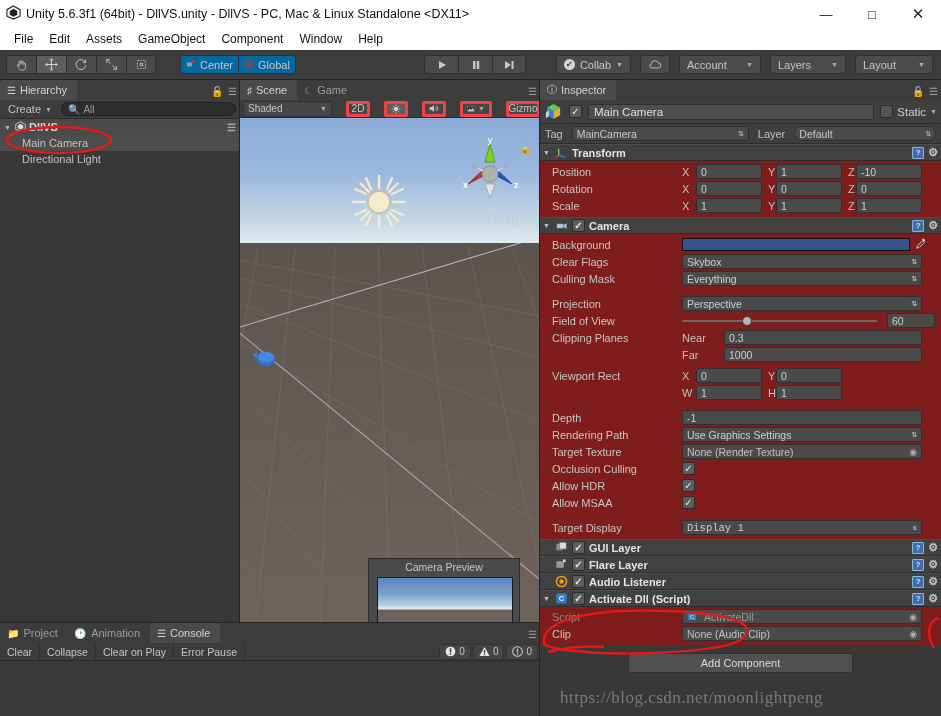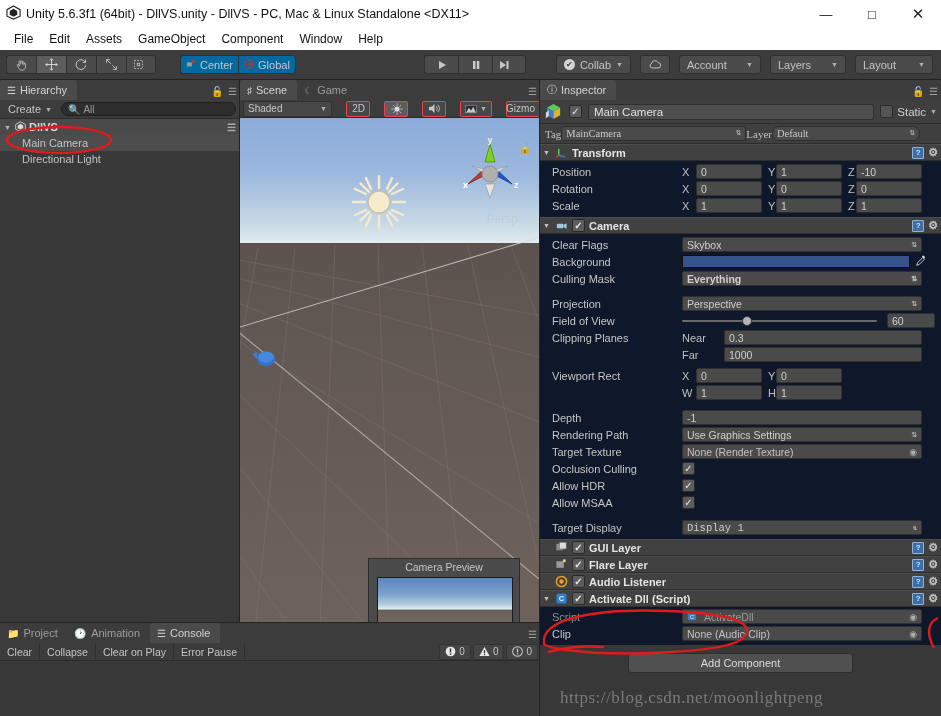--- a/index.html
+++ b/index.html
@@ -42,21 +42,21 @@
     display: flex; align-items: center;
   }
   .tgroup { display: flex; margin-left: 6px; }
   .tbtn {
     height: 19px; min-width: 30px; background: #4b4b4b;
     border: 1px solid #303030; border-right-width: 0;
     display: flex; align-items: center; justify-content: center;
     color: #c8c8c8; font-size: 11px; padding: 0 5px;
   }
   .tbtn:first-child { border-radius: 3px 0 0 3px; }
-  .tbtn:last-child { border-radius: 0 3px 3px 0; border-right-width: 1px; justify-content: space-between; }
+  .tbtn:last-child { border-radius: 0 3px 3px 0; border-right-width: 1px; }
   .tbtn.active { background: #5d5d5d; }
   .tbtn.dark { background: #0369a1; }
   .pivot-group { margin-left: 24px; }
   .play-group { position: absolute; left: 418px; }
   .play-btn { min-width: 34px; font-size: 12px; }
   .right-group { position: absolute; right: 8px; display: flex; align-items: center; gap: 9px; }
   .rbtn {
     height: 19px; background: #4b4b4b; border: 1px solid #303030; border-radius: 3px;
     display: flex; align-items: center; color: #c4c4c4; font-size: 11px; padding: 0 7px; gap: 5px;
   }
@@ -117,22 +117,22 @@
   .scene-toolbar {
     height: 18px; background: #3c3c3c; display: flex; align-items: center;
     border-bottom: 1px solid #2a2a2a;
   }
   .sdrop {
     width: 128px; height: 16px; background: #474747; border: 1px solid #303030; border-radius: 2px;
     margin-left: 3px; display: flex; align-items: center; padding: 0 4px; color: #c6c6c6; font-size: 10px;
   }
   .sdrop .caret { margin-left: auto; }
   .sbtn {
-    height: 16px; min-width: 24px; background: #474747; border: 1px solid #ef4444;
-    display: flex; align-items: center; justify-content: flex-end; color: #c6c6c6; font-size: 10px;
+    height: 16px; min-width: 24px; background: #474747; border: 3px solid #ef4444;
+    display: flex; align-items: center; justify-content: center; color: #c6c6c6; font-size: 10px;
     margin-left: 14px; padding: 0 4px; border-radius: 2px;
   }
   .sbtn.on { background: #5d5d5d; }
   .scene-canvas { position: relative; width: 300px; height: 505px; overflow: hidden; }
   .sky {
     position: absolute; left: 0; top: 0; width: 300px; height: 125px;
     background: linear-gradient(to bottom, #8cabd9 0%, #9cb8de 45%, #c9dae6 85%, #e2ecf0 100%);
   }
   .ground {
     position: absolute; left: 0; top: 125px; width: 300px; height: 380px;
@@ -194,43 +194,43 @@
     display: flex; align-items: center; justify-content: center; color: #e8e8e8; font-size: 10px;
     line-height: 1; flex: none;
   }
   .cbx.empty { background: #545454; color: transparent; }
   .name-field {
     flex: 1; height: 16px; background: #4e4e4e; border: 1px solid #2e2e2e; border-radius: 2px;
     color: #e0e0e0; font-size: 11.5px; display: flex; align-items: center; padding: 0 5px;
   }
   .static-box { display: flex; align-items: center; gap: 4px; color: #cfcfcf; font-size: 11.5px; }
   .taglayer {
-    height: 20px; display: flex; align-items: center; gap: 0; padding: 0 5px;
-    background: #3f3f3f; border-bottom: 1px solid #2d2d2d; font-family: Liberation Serif, serif;
+    height: 20px; display: flex; align-items: center; gap: 9px; padding: 0 5px;
+    background: #3f3f3f; border-bottom: 1px solid #2d2d2d;
   }
   .tl-label { color: #c0c0c0; font-size: 11px; }
   .drop {
     height: 15px; background: #4a4a4a; border: 1px solid #2e2e2e; border-radius: 2px;
     display: flex; align-items: center; padding: 0 4px; color: #c9c9c9; font-size: 10.5px;
   }
   .drop .updown { margin-left: auto; font-size: 7px; color: #c0c0c0; line-height: 7px; }
 
   .comp-header {
     height: 17px; background: #414141; border-top: 1px solid #4d4d4d; border-bottom: 1px solid #2e2e2e;
     display: flex; align-items: center; gap: 4px; padding: 0 3px;
     color: #e4e4e4; font-size: 11px; font-weight: bold; position: relative;
   }
   .comp-header .tri { font-size: 7px; color: #c0c0c0; }
   .comp-icons { position: absolute; right: 3px; display: flex; gap: 4px; align-items: center; }
   .ico-book {
     width: 12px; height: 12px; background: #3e6ea8; border: 1px solid #8fb4d8; border-radius: 1px;
     font-size: 8px; color: #cfe2f5; display: flex; align-items: center; justify-content: center;
   }
   .ico-gear { color: #c2c2c2; font-size: 11px; }
-  .comp-body { background: #0f172a; padding: 2px 0 3px 0; }
+  .comp-body { background: #7f1d1d; padding: 2px 0 3px 0; }
   .frow {
     height: 17px; display: flex; align-items: center; padding-left: 12px; gap: 0; font-size: 11px;
     color: #c6c6c6;
   }
   .flabel { width: 130px; flex: none; color: #c6c6c6; }
   .vfield {
     height: 15px; background: #4a4a4a; border: 1px solid #303030; border-radius: 2px;
     color: #cfcfcf; font-size: 10.5px; display: flex; align-items: center; padding: 0 4px;
   }
   .axis-lbl { width: 14px; color: #c0c0c0; font-size: 11px; flex: none; }
@@ -753,39 +753,39 @@
       </span>
       <span class="cbx">✓</span>
       <span>Camera</span>
       <span class="comp-icons">
         <span class="ico-book">?</span>
         <span class="ico-gear">⚙</span>
       </span>
     </div>
     <div class="comp-body">
       <div class="frow">
-        <span class="flabel">Clear Flags</span>
-        <span class="vfield" style="width:240px;">
-          <span>Skybox</span>
-          <span class="updown" style="margin-left:auto;font-size:7px;">⇅</span>
-        </span>
-      </div>
-      <div class="frow">
         <span class="flabel">Background</span>
         <span class="color-swatch" style="width:228px;"></span>
         <span class="eyedrop">
           <svg width="12" height="12" viewBox="0 0 14 14">
               <path d="M2 12l1-3 6-6 2 2-6 6z" fill="none" stroke="#d0d0d0" stroke-width="1.1"></path>
               <rect x="8.5" y="1" width="3.5" height="2.5" rx="1" transform="rotate(45 10 2)" fill="#d0d0d0"></rect>
             </svg>
         </span>
       </div>
       <div class="frow">
+        <span class="flabel">Clear Flags</span>
+        <span class="vfield" style="width:240px;">
+          <span>Skybox</span>
+          <span class="updown" style="margin-left:auto;font-size:7px;">⇅</span>
+        </span>
+      </div>
+      <div class="frow">
         <span class="flabel">Culling Mask</span>
-        <span class="vfield" style="width:240px;font-weight:bold;">
+        <span class="vfield" style="width:240px;">
           <span>Everything</span>
           <span class="updown" style="margin-left:auto;font-size:7px;">⇅</span>
         </span>
       </div>
       <div class="spacer-row"></div>
       <div class="frow">
         <span class="flabel">Projection</span>
         <span class="vfield" style="width:240px;">
           <span>Perspective</span>
           <span class="updown" style="margin-left:auto;font-size:7px;">⇅</span>

